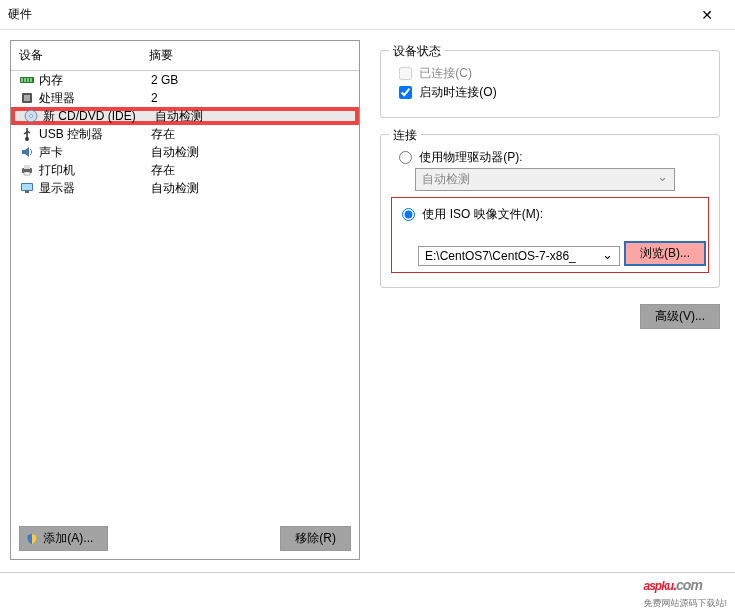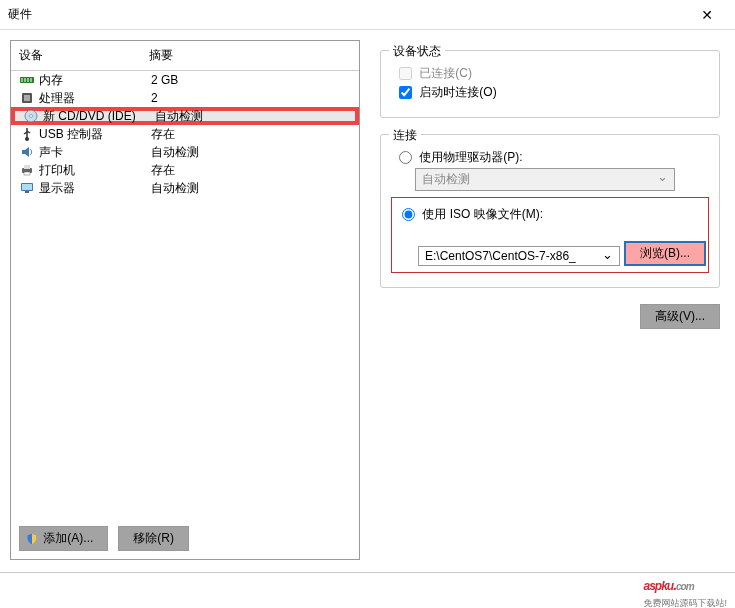--- a/index.html
+++ b/index.html
@@ -11,21 +11,21 @@
 .left-panel { width: 350px; border: 1px solid #999; margin-right: 15px; display: flex; flex-direction: column; }
 .list-header { display: flex; border-bottom: 1px solid #ccc; padding: 6px 8px; font-weight: normal; }
 .list-header .col1 { width: 130px; }
 .list-header .col2 { flex: 1; }
 .device-list { flex: 1; overflow: auto; }
 .device-row { display: flex; align-items: center; padding: 2px 8px; height: 18px; }
 .device-row.selected { background: #e8e8e8; border: 4px solid #ef4444; }
 .device-row .icon { width: 16px; height: 16px; margin-right: 4px; display: inline-flex; align-items: center; justify-content: center; }
 .device-row .name { width: 112px; }
 .device-row .summary { flex: 1; }
-.left-buttons { display: flex; justify-content: flex-start; padding: 8px; gap: 10px; }
+.left-buttons { display: flex; justify-content: space-between; padding: 8px; gap: 10px; }
 .btn { border: 1px solid #999; background: #a3a3a3; padding: 3px 14px; cursor: pointer; }
 .btn.shield { padding-left: 6px; }
 .shield-icon { display: inline-block; width: 12px; height: 12px; vertical-align: middle; margin-right: 2px; }
 .right-panel { flex: 1; padding: 10px 5px; position: relative; }
 .group { border: 1px solid #ccc; border-radius: 3px; padding: 12px 10px 14px 10px; margin-bottom: 16px; position: relative; }
 .group-title { position: absolute; top: -8px; left: 8px; background: #fff; padding: 0 4px; }
 .group label { display: block; margin: 2px 0 2px 8px; }
 .group input[type=checkbox], .group input[type=radio] { margin-right: 4px; vertical-align: middle; }
 .conn-group .red-box { border: 1px solid #c03030; padding: 6px 2px; margin-top: 6px; }
 .dropdown { width: 260px; border: 1px solid #999; background: #f0f0f0; padding: 2px 6px; display: inline-block; margin-left: 24px; position: relative; color: #888; }
@@ -181,15 +181,15 @@
       <button class="btn">高级(V)...</button>
     </div>
   </div>
 </div>
 
 <div class="bottom-bar">
   <button class="btn" style="visibility:hidden">关闭</button>
 </div>
 
 <div class="watermark">
-  <span>aspku</span><span style="font-size:14px;">.</span><span style="font-size:10px;color:#888;">com</span>
+  <span>aspku</span><span style="font-size:14px;">.</span><span style="font-size:14px;color:#888;">com</span>
   <span class="sub">免费网站源码下载站!</span>
 </div>
 
 </body></html>

